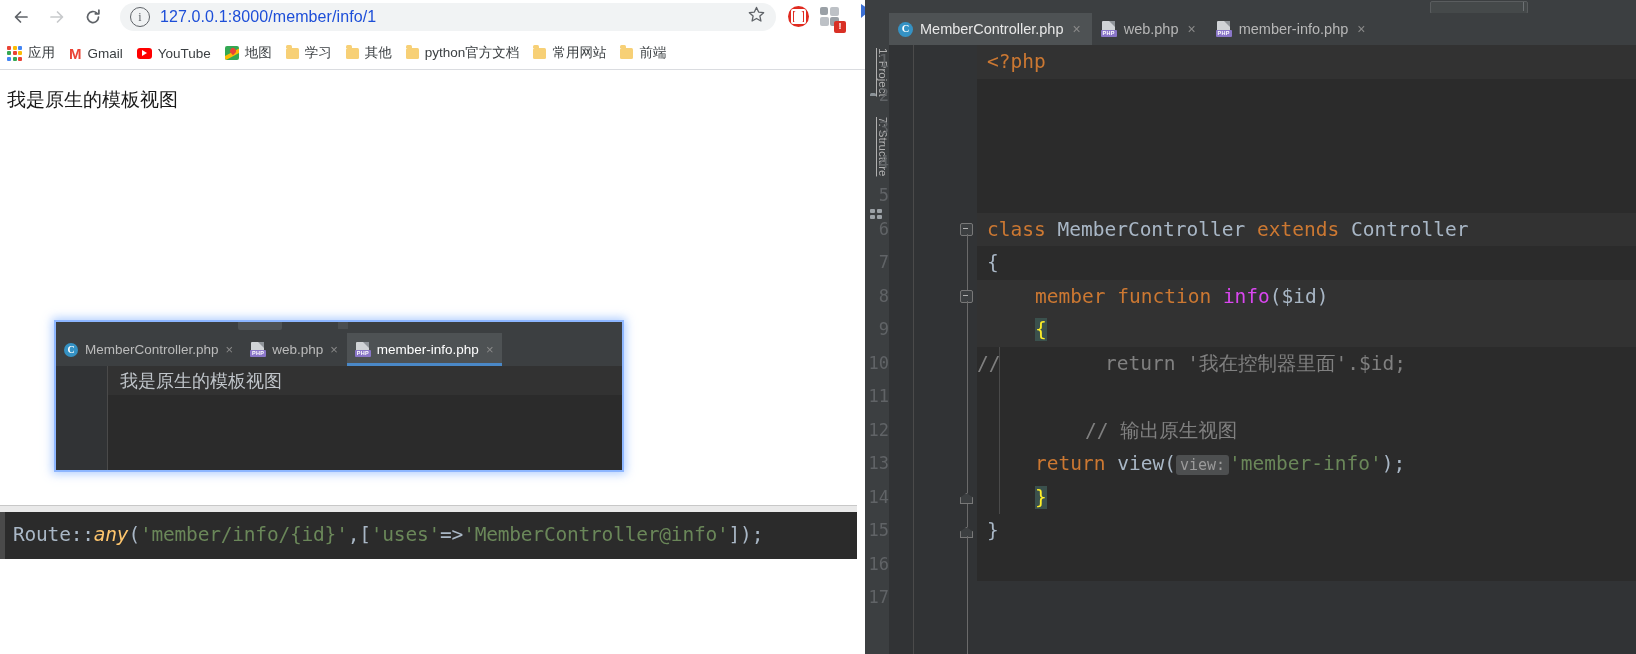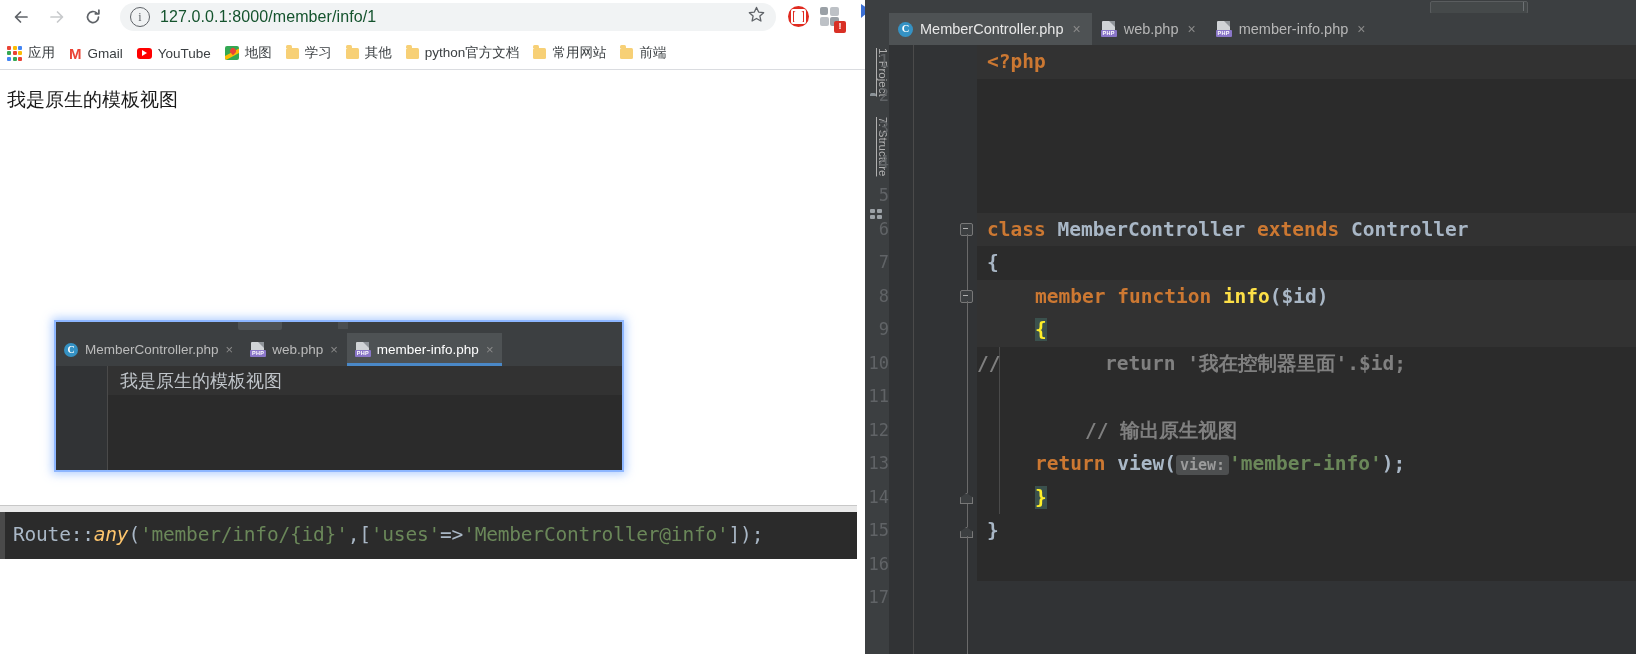--- a/index.html
+++ b/index.html
@@ -29,21 +29,21 @@
     flex:1;height:28px;margin:0 8px 0 12px;background:#f1f3f4;border-radius:14px;
     display:flex;align-items:center;padding:0 10px;position:relative;
   }
   .omni-info{
     width:18px;height:18px;border:1.6px solid #5f6368;border-radius:50%;
     display:flex;align-items:center;justify-content:center;
     font-size:12px;color:#5f6368;font-family:"Liberation Serif",serif;
     flex:none;margin-right:10px;line-height:1;
   }
   .omni-url{
-    flex:1;font-size:16px;color:#14532d;white-space:nowrap;overflow:hidden;
+    flex:1;font-size:16px;color:#1d4ed8;white-space:nowrap;overflow:hidden;
     letter-spacing:.1px;
   }
   .omni-star{margin-left:8px;color:#5f6368;flex:none;}
   .ext-icons{display:flex;align-items:center;gap:4px;padding-right:4px;}
   .ext-icon{width:28px;height:28px;display:flex;align-items:center;justify-content:center;position:relative;}
   .adblock{
     width:21px;height:21px;border-radius:50%;background:#e02b20;
     display:flex;align-items:center;justify-content:center;
   }
   .adblock::after{
@@ -246,36 +246,36 @@
   }
   .ed-gutter{
     position:absolute;left:0;top:0;width:88px;height:609px;background:#313335;
   }
   .ed-gutter-line{position:absolute;right:63px;top:0;width:1px;height:609px;background:#4b4b4b;}
   .ln{
     position:absolute;right:88px;width:60px;text-align:right;font-size:17px;color:#606366;
     line-height:33.5px;height:33.5px;
   }
   .ed-surface{
-    position:absolute;left:88px;top:0;width:659px;height:434px;background:#2b2b2b;font-weight:bold;
+    position:absolute;left:88px;top:0;width:659px;height:434px;background:#2b2b2b;
   }
   .row{
     position:absolute;left:0;width:659px;height:33.5px;line-height:33.5px;
     font-size:19.5px;white-space:nowrap;
   }
   .row.hl{background:#323232;}
   .row.caret{background:#323232;}
   .rowtxt{position:absolute;left:10px;top:0;}
   .dim-bottom{
     position:absolute;left:88px;top:536px;width:659px;height:73px;background:#313335;
   }
   
   .k{color:#cc7832;}
   .id{color:#a9b7c6;}
-  .fn{color:#fde047;}
+  .fn{color:#d946ef;}
   .var{color:#a9b7c6;}
   .str{color:#6a8759;}
   .cmt{color:#808080;}
   .brc-hl{background:#3b514d;color:#ffef28;}
   .param-hint{
     background:#4d4f50;color:#9b9b9b;font-size:15px;padding:1px 4px;border-radius:3px;
     font-family:"DejaVu Sans Mono","Liberation Mono",monospace;
   }
   .cn{color:#a9b7c6;}
   .fold-marker{

